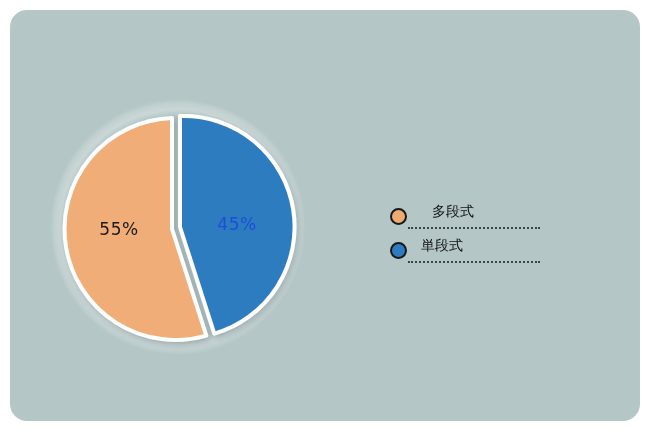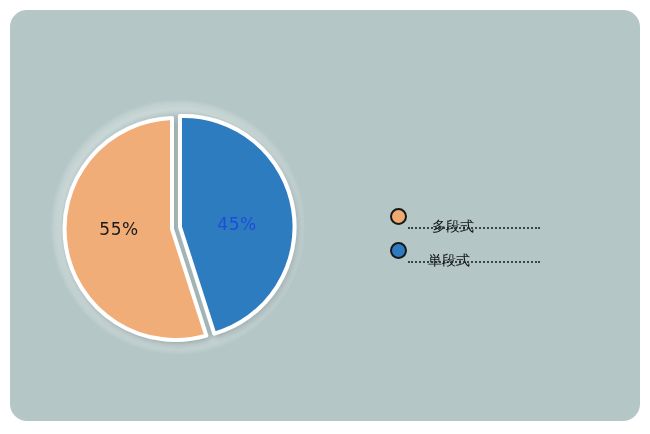--- a/index.html
+++ b/index.html
@@ -89,24 +89,23 @@
     top: 27px;
   }
   #leader-0 { left: 30px; width: 132px; }
   #leader-1 { left: 30px; width: 132px; }
   .legend-label {
     position: absolute;
     font-size: 14px;
     color: #111315;
     white-space: nowrap;
     top: 3px;
-    margin-top: 15px;
   }
   #legend-label-0 { left: 54px; }
-  #legend-label-1 { left: 50px; }
+  #legend-label-1 { left: 43px; }
 </style>
 </head>
 <body>
 
 <div id="slide">
   <div id="chart-area">
 
     <svg class="pie-svg" width="630" height="411" viewBox="0 0 630 411" xmlns="http://www.w3.org/2000/svg">
       <defs>
         <radialGradient id="halo" cx="50%" cy="50%" r="50%">

